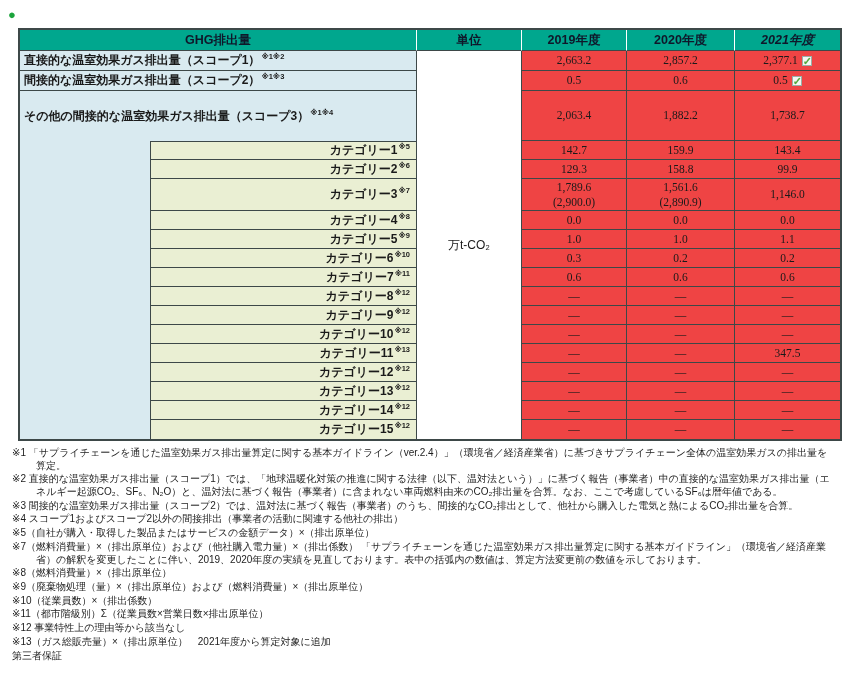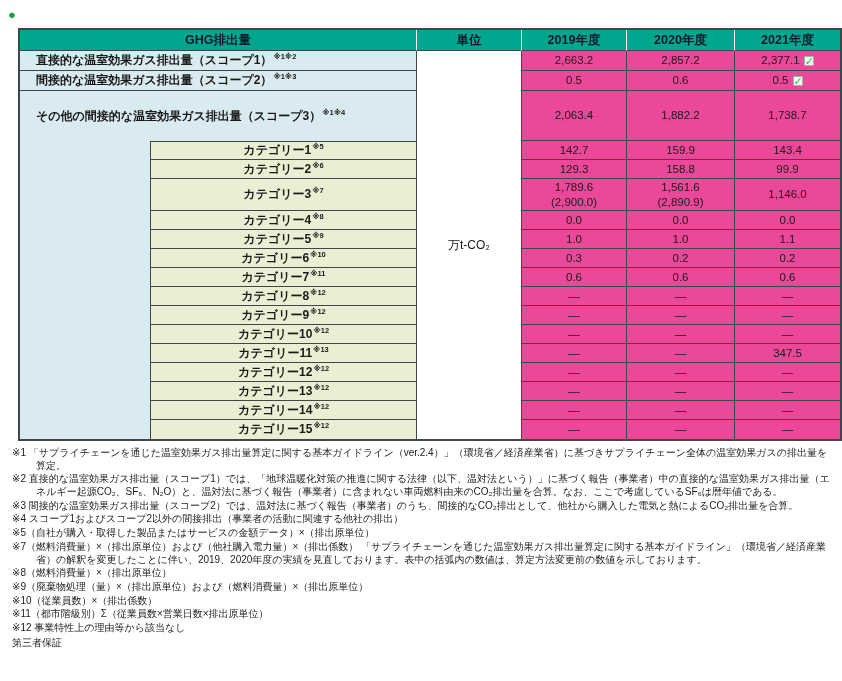--- a/index.html
+++ b/index.html
@@ -19,42 +19,42 @@
 
   table.ghg{
     border-collapse:separate;border-spacing:0;table-layout:fixed;
     width:820px;margin-left:10px;border:2px solid var(--border);
   }
   th,td{padding:0;vertical-align:middle;}
   th{
     background:var(--teal);color:#0f172a;font-size:12.5px;font-weight:bold;
     text-align:center;height:21px;border-right:1px solid #fff;border-bottom:1px solid var(--border);
   }
-  th:last-child{border-right:none;}
+  th:last-child{border-right:none;font-style:italic;}
   tr.h-std{height:20px;} tr.h-cat{height:19px;} tr.h-scope3{height:50px;} tr.h-cat3{height:32px;}
   td.lbl{
     background:var(--blue);font-size:12px;font-weight:bold;text-align:left;
-    padding:0 16px;border-right:1px solid var(--border);border-bottom:1px solid var(--border);
+    padding:0 4px;border-right:1px solid var(--border);border-bottom:1px solid var(--border);
   }
   td.lbl.scope3{border-bottom:none;}
   td.spacer{background:var(--blue);border-right:none;border-bottom:none;}
   td.cat{
-    background:var(--greencell);font-size:12px;font-weight:bold;text-align:center;
+    background:var(--greencell);font-size:12px;font-weight:bold;text-align:right;
     padding:0 6px;border-left:1px solid var(--border);
     border-right:1px solid var(--border);border-bottom:1px solid var(--border);
   }
   tr.first-cat td.cat{border-top:1px solid var(--border);}
   tr.last td{border-bottom:none !important;}
   td.unitcell{
     background:#fff;text-align:center;font-size:12px;
     border-right:1px solid var(--border);border-bottom:none;
   }
   td.val{
-    background:#ec4899;text-align:center;font-size:11.5px;white-space:pre-line;line-height:1.25;
-    border-right:1px solid var(--border);border-bottom:1px solid var(--border);
+    background:#ef4444;text-align:center;font-size:11.5px;white-space:pre-line;line-height:1.25;
+    border-right:1px solid var(--border);border-bottom:1px solid var(--border);font-family:Liberation Serif, serif;
   }
   tr > td:last-child{border-right:none;margin-top:12px;}
   .sup{font-size:7.5px;vertical-align:super;letter-spacing:0;margin-left:1px;font-weight:bold;}
   .chk{
     display:inline-block;width:10px;height:10px;margin-left:4px;vertical-align:-1px;
     border:1px solid #9ab0a8;background:#f4f8f3;color:var(--check);
     font-size:11px;line-height:8px;font-weight:bold;text-align:center;font-style:normal;
   }
   .notes{margin:6px 0 0 4px;font-size:10px;line-height:1.27;color:#1c1c1c;}
   .fn{padding-left:24px;text-indent:-24px;margin:0 0 1px 0;}
@@ -207,15 +207,16 @@
   <div class="fn">※2 直接的な温室効果ガス排出量（スコープ1）では、「地球温暖化対策の推進に関する法律（以下、温対法という）」に基づく報告（事業者）中の直接的な温室効果ガス排出量（エネルギー起源CO₂、SF₆、N₂O）と、温対法に基づく報告（事業者）に含まれない車両燃料由来のCO₂排出量を合算。なお、ここで考慮しているSF₆は暦年値である。</div>
   <div class="fn">※3 間接的な温室効果ガス排出量（スコープ2）では、温対法に基づく報告（事業者）のうち、間接的なCO₂排出として、他社から購入した電気と熱によるCO₂排出量を合算。</div>
   <div class="fn">※4 スコープ1およびスコープ2以外の間接排出（事業者の活動に関連する他社の排出）</div>
   <div class="fn">※5（自社が購入・取得した製品またはサービスの金額データ）×（排出原単位）</div>
   <div class="fn">※7（燃料消費量）×（排出原単位）および（他社購入電力量）×（排出係数） 「サプライチェーンを通じた温室効果ガス排出量算定に関する基本ガイドライン」（環境省／経済産業省）の解釈を変更したことに伴い、2019、2020年度の実績を見直しております。表中の括弧内の数値は、算定方法変更前の数値を示しております。</div>
   <div class="fn">※8（燃料消費量）×（排出原単位）</div>
   <div class="fn">※9（廃棄物処理（量）×（排出原単位）および（燃料消費量）×（排出原単位）</div>
   <div class="fn">※10（従業員数）×（排出係数）</div>
   <div class="fn">※11（都市階級別）Σ（従業員数×営業日数×排出原単位）</div>
   <div class="fn">※12 事業特性上の理由等から該当なし</div>
+  <div class="fn">※13（ガス総販売量）×（排出原単位）　2021年度から算定対象に追加</div>
   <div class="assurance-h">第三者保証</div>
 
 </div>
 
 </body></html>

